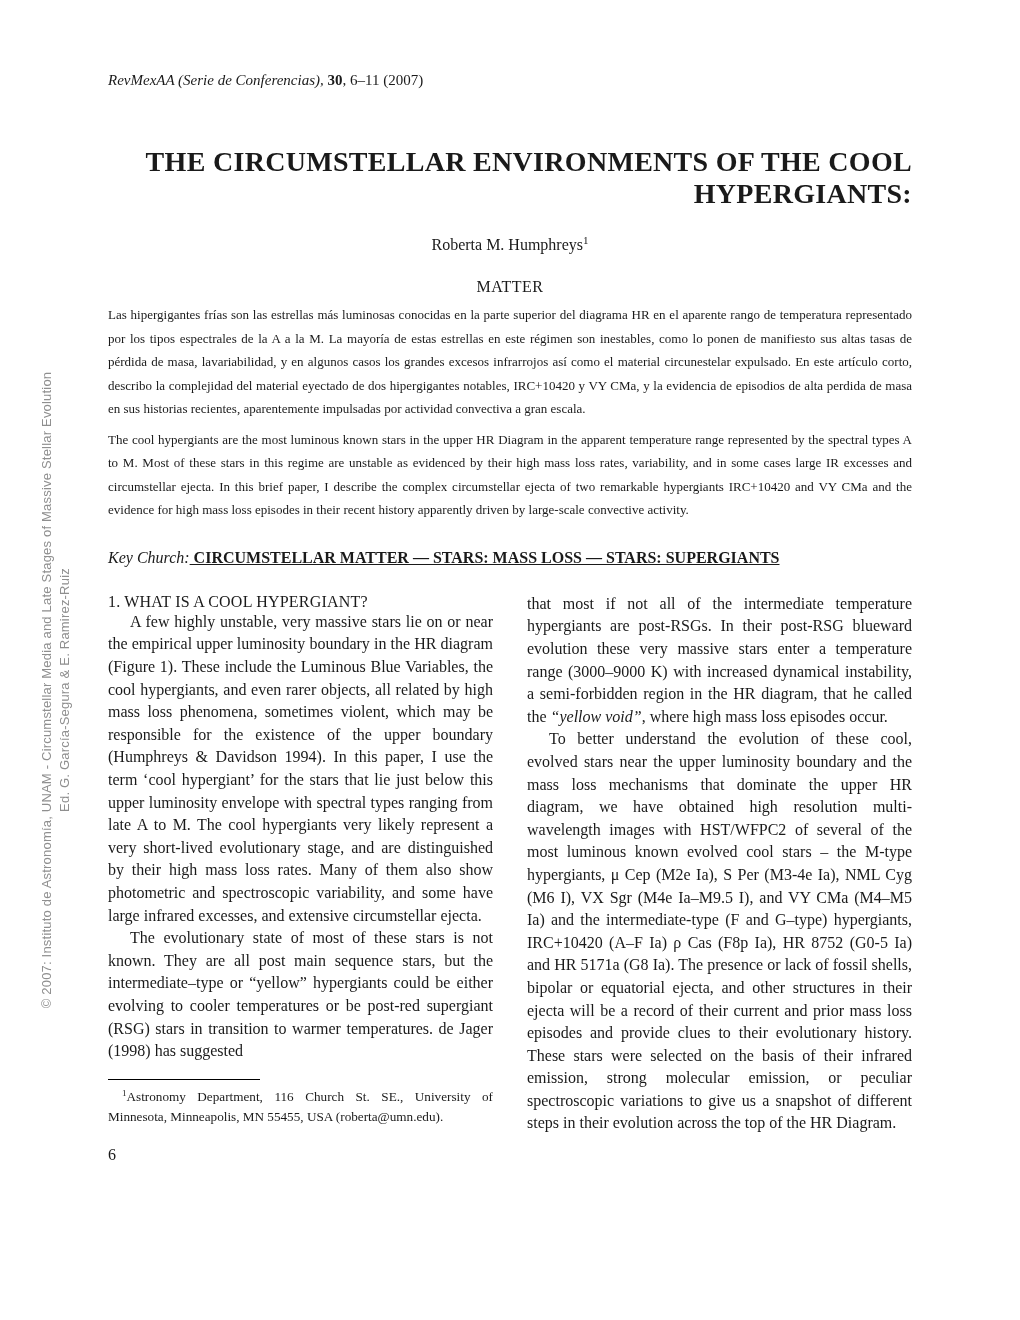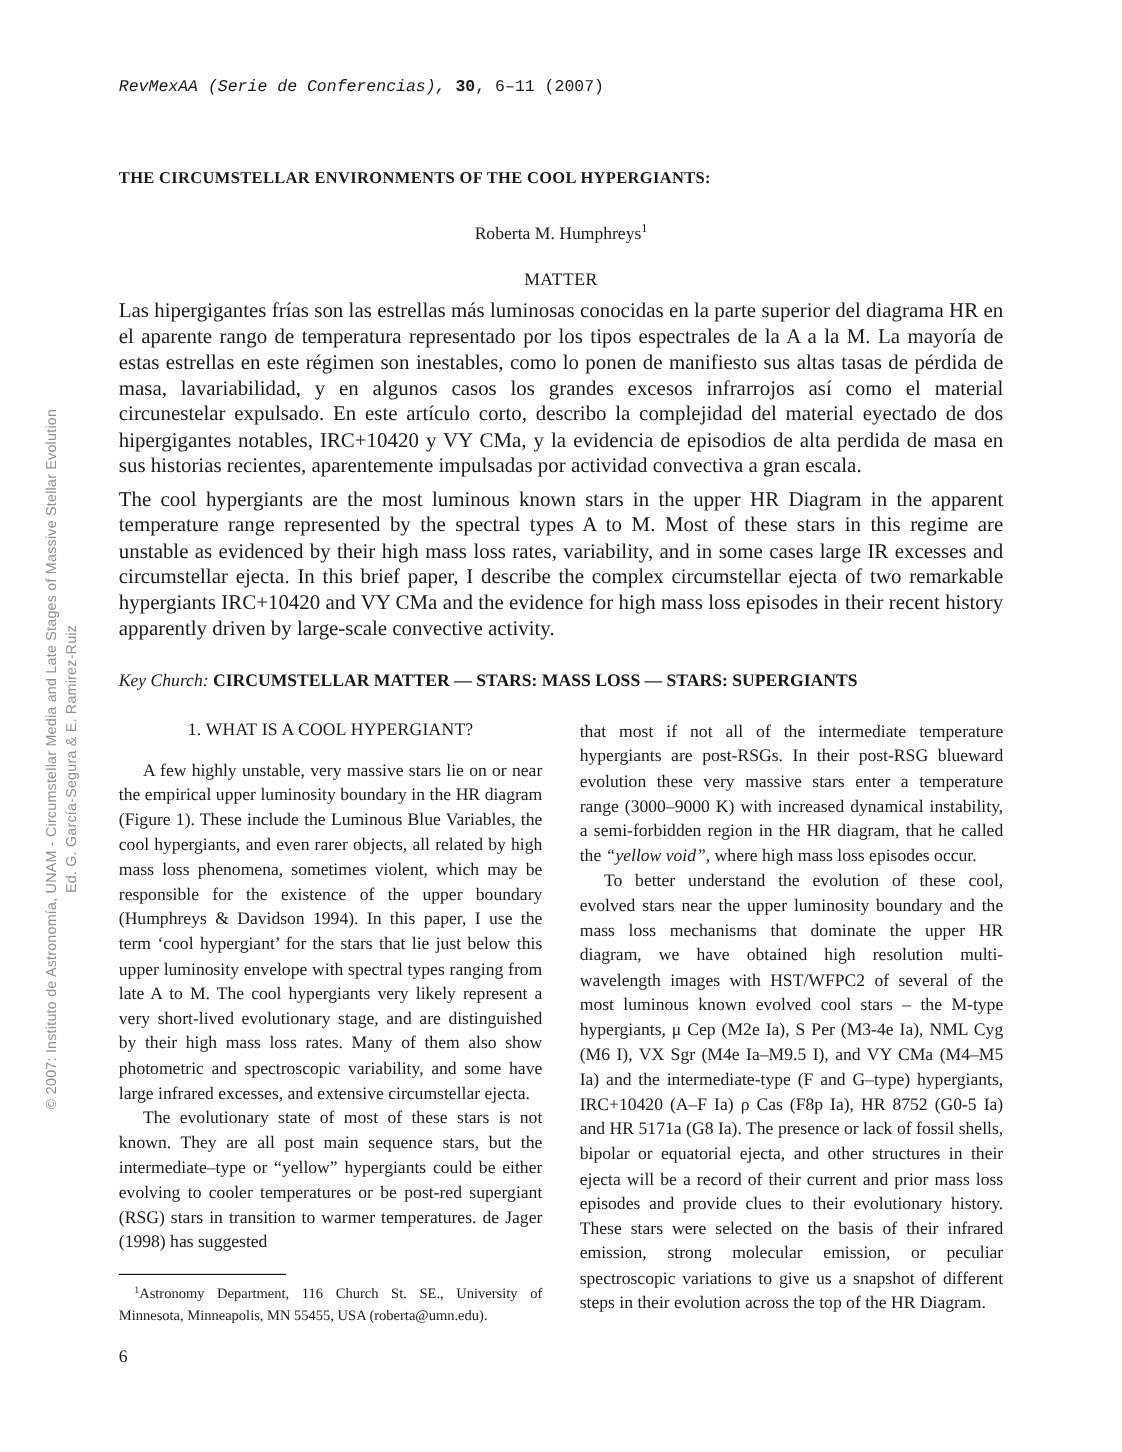--- a/index.html
+++ b/index.html
@@ -35,73 +35,71 @@
     line-height: 18px;
     letter-spacing: 0.2px;
     white-space: nowrap;
   }
 
   .journal-line {
     margin-top: 0;
     padding-top: 70px;
     font-size: 15px;
     line-height: 20px;
-    font-family: Liberation Mono, monospace;
   }
   .journal-line .it { font-style: italic; }
   .journal-line .b  { font-weight: bold; font-style: normal; }
 
   .title {
     margin-top: 56px;
-    text-align: left;
+    text-align: right;
     font-weight: bold;
-    font-size: 15px;
+    font-size: 28px;
     line-height: 32px;
     letter-spacing: 0.3px;
   }
 
   .author {
     margin-top: 24px;
     text-align: center;
     font-size: 16px;
   }
   .author sup { font-size: 11px; }
 
   .abs-head {
     margin-top: 24px;
     text-align: center;
     font-size: 16px;
     letter-spacing: 0.5px;
   }
   .abs-body {
     margin: 7px 0 0 0;
-    font-size: 19px;
+    font-size: 13px;
     line-height: 23.5px;
     text-align: justify;
   }
 
   .keywords {
     margin-top: 25px;
     font-size: 16px;
     line-height: 22px;
   }
   .keywords .kw-label { font-style: italic; }
-  .keywords .kw-body  { font-weight: bold; }
+  .keywords .kw-body  { font-weight: bold; text-decoration: underline; }
 
   .columns {
     margin-top: 24px;
     display: flex;
     gap: 34px;
   }
   .col { width: 385px; }
 
   .sec-head {
-    text-align: center;
+    text-align: left;
     font-size: 16px;
-    margin-bottom: 17px;
     letter-spacing: 0.2px;
   }
   .col p {
     margin: 0;
     font-size: 16px;
     line-height: 22.6px;
     text-align: justify;
   }
   .col p.indent { text-indent: 22px; }
   .col p + p { margin-top: 0; }

